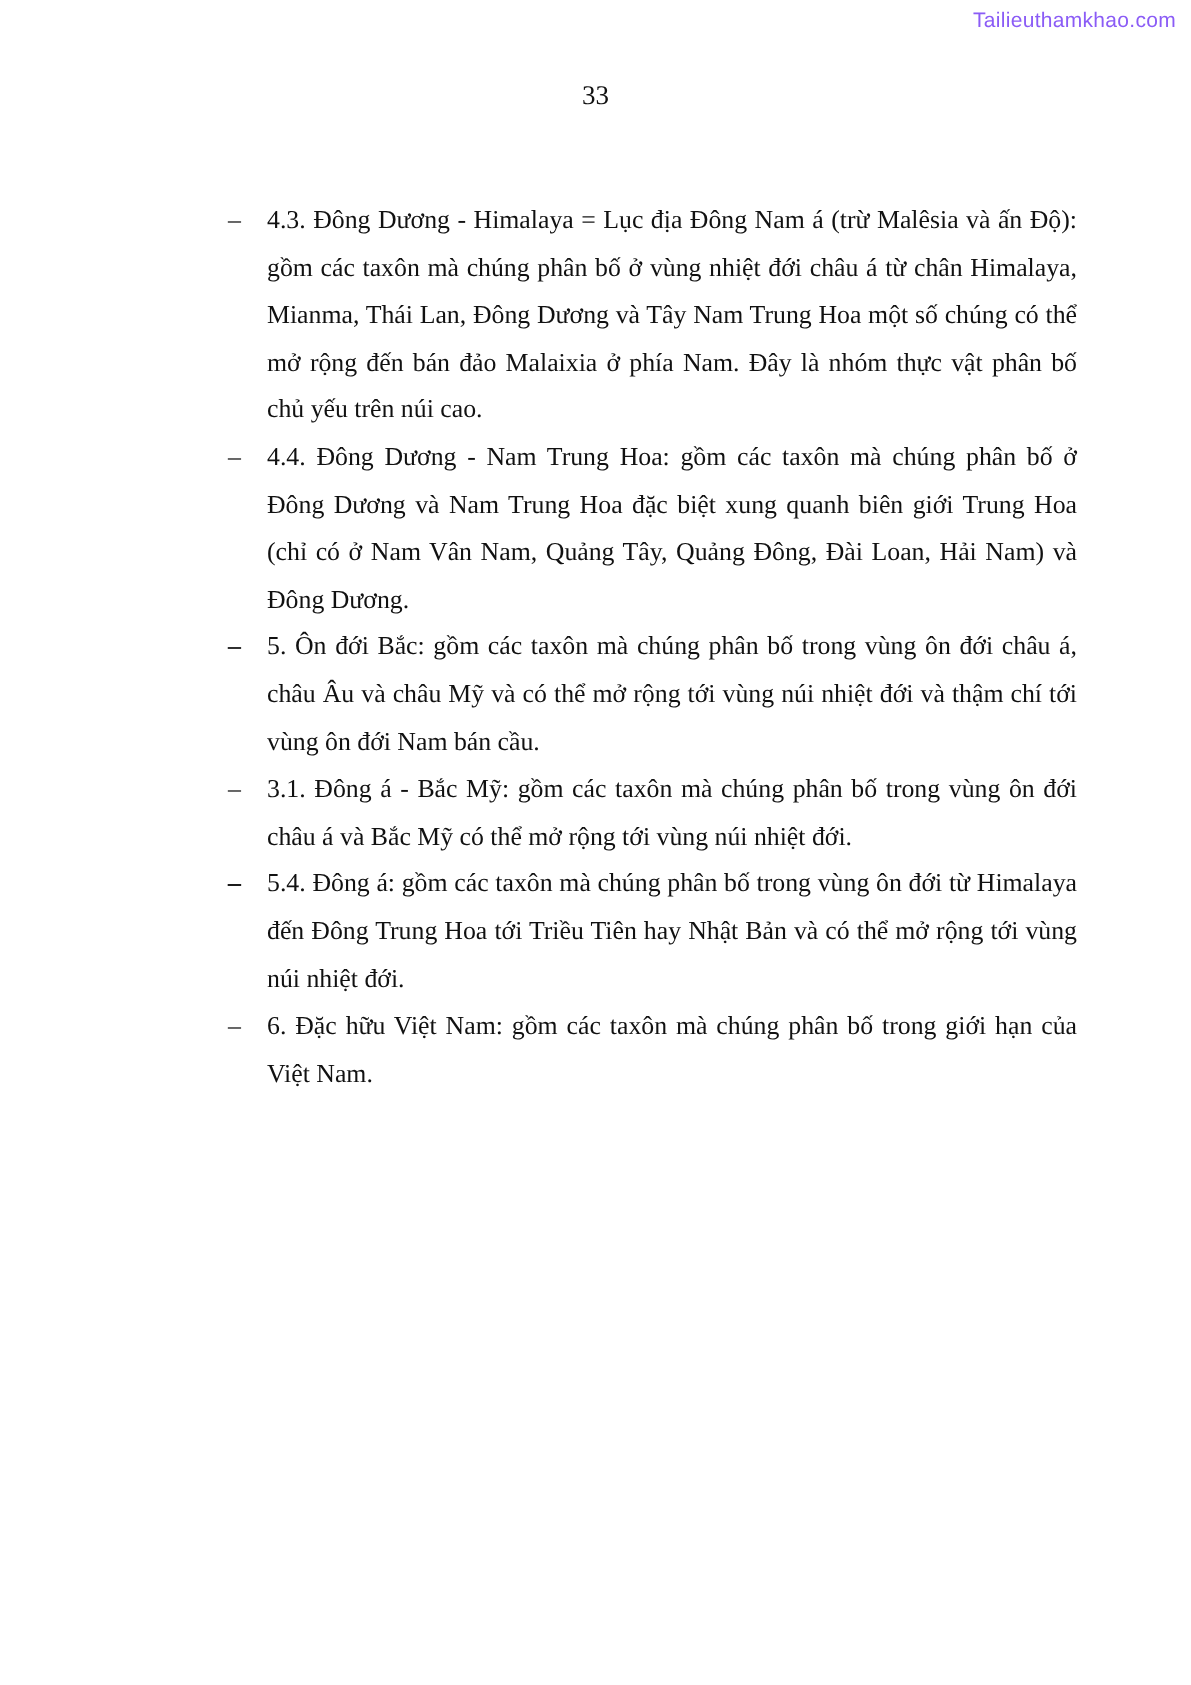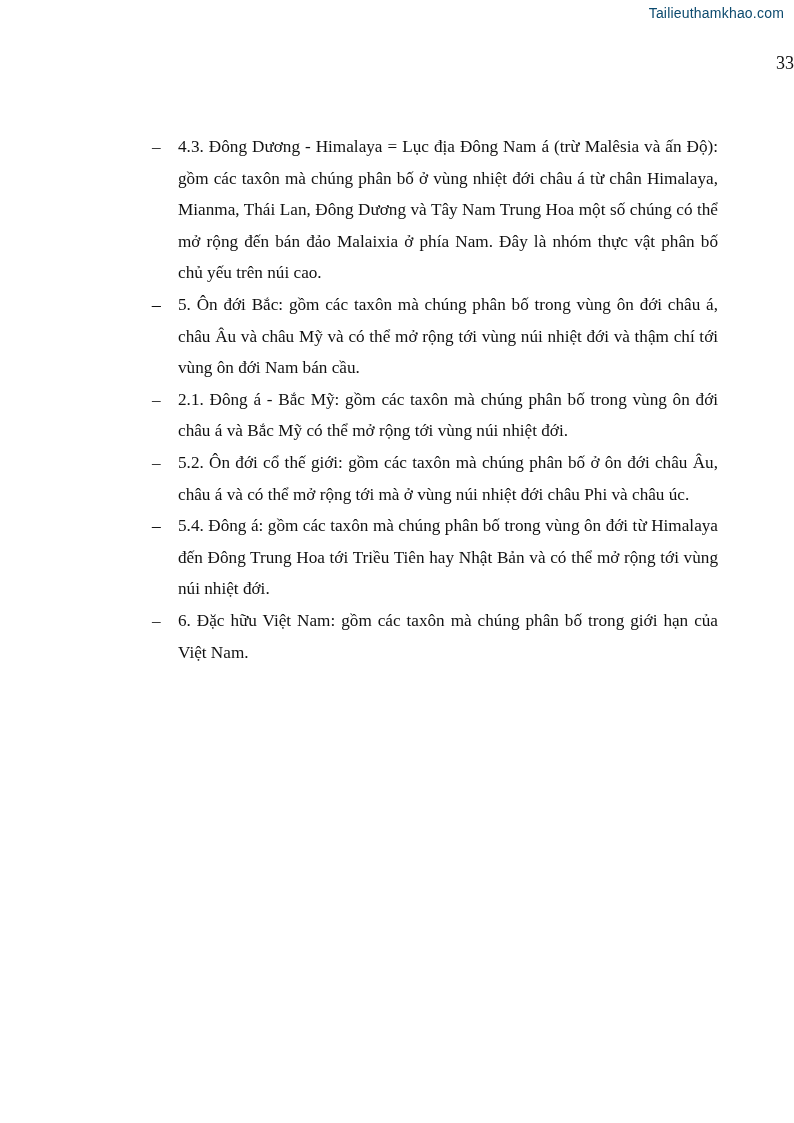--- a/index.html
+++ b/index.html
@@ -1,35 +1,35 @@
 <!DOCTYPE html>
 <html><head>
 <meta charset="utf-8">
 <style>
   html, body { margin: 0; padding: 0; background: #ffffff; }
   body { width: 794px; height: 1123px; position: relative; overflow: hidden;
          font-family: "Liberation Serif", serif; color: #111; }
   .watermark { position: absolute; top: 5px; right: 10px; font-family: "Liberation Sans", sans-serif;
-               font-size: 14px; color: #0c4a6e; letter-spacing: 0.2px; }
-  .page-number { position: absolute; top: 53px; left: 0; width: 794px; text-align: right;
+               font-size: 14px; color: #8b5cf6; letter-spacing: 0.2px; }
+  .page-number { position: absolute; top: 53px; left: 0; width: 794px; text-align: center;
                  font-size: 18px; }
   .content { position: absolute; top: 131px; left: 150px; width: 568px; }
   .item { position: relative; padding-left: 28px; font-size: 17.2px; line-height: 31.6px;
           text-align: justify; }
   .item .dash { position: absolute; left: 2px; top: 0; }
 </style>
 </head>
 <body>
 
 <div class="watermark">Tailieuthamkhao.com</div>
 <div class="page-number">33</div>
 
 <div class="content">
   <div class="item"><span class="dash">–</span><span>4.3. Đông Dương - Himalaya = Lục địa Đông Nam á (trừ Malêsia và ấn Độ): gồm các taxôn mà chúng phân bố ở vùng nhiệt đới châu á từ chân Himalaya, Mianma, Thái Lan, Đông Dương và Tây Nam Trung Hoa một số chúng có thể mở rộng đến bán đảo Malaixia ở phía Nam. Đây là nhóm thực vật phân bố chủ yếu trên núi cao.</span></div>
-  <div class="item"><span class="dash">–</span></div>
+  <div class="item"><span class="dash">–</span><span>4.4. Đông Dương - Nam Trung Hoa: gồm các taxôn mà chúng phân bố ở Đông Dương và Nam Trung Hoa đặc biệt xung quanh biên giới Trung Hoa (chỉ có ở Nam Vân Nam, Quảng Tây, Quảng Đông, Đài Loan, Hải Nam) và Đông Dương.</span></div>
   <div class="item"><span class="dash">–</span></div>
   <div class="item"><span class="dash">–</span><span>5. Ôn đới Bắc: gồm các taxôn mà chúng phân bố trong vùng ôn đới châu á, châu Âu và châu Mỹ và có thể mở rộng tới vùng núi nhiệt đới và thậm chí tới vùng ôn đới Nam bán cầu.</span></div>
-  <div class="item"><span class="dash">–</span><span>2.1. Đông á - Bắc Mỹ: gồm các taxôn mà chúng phân bố trong vùng ôn đới châu á và Bắc Mỹ có thể mở rộng tới vùng núi nhiệt đới.</span></div>
-  <div class="item"><span class="dash">–</span><span>5.2. Ôn đới cổ thế giới: gồm các taxôn mà chúng phân bố ở ôn đới châu Âu, châu á và có thể mở rộng tới mà ở vùng núi nhiệt đới châu Phi và châu úc.</span></div>
+  <div class="item"><span class="dash">–</span><span>3.1. Đông á - Bắc Mỹ: gồm các taxôn mà chúng phân bố trong vùng ôn đới châu á và Bắc Mỹ có thể mở rộng tới vùng núi nhiệt đới.</span></div>
+  <div class="item"><span class="dash">–</span></div>
   <div class="item"><span class="dash">–</span></div>
   <div class="item"><span class="dash">–</span><span>5.4. Đông á: gồm các taxôn mà chúng phân bố trong vùng ôn đới từ Himalaya đến Đông Trung Hoa tới Triều Tiên hay Nhật Bản và có thể mở rộng tới vùng núi nhiệt đới.</span></div>
   <div class="item"><span class="dash">–</span><span>6. Đặc hữu Việt Nam: gồm các taxôn mà chúng phân bố trong giới hạn của Việt Nam.</span></div>
 </div>
 
 </body></html>

